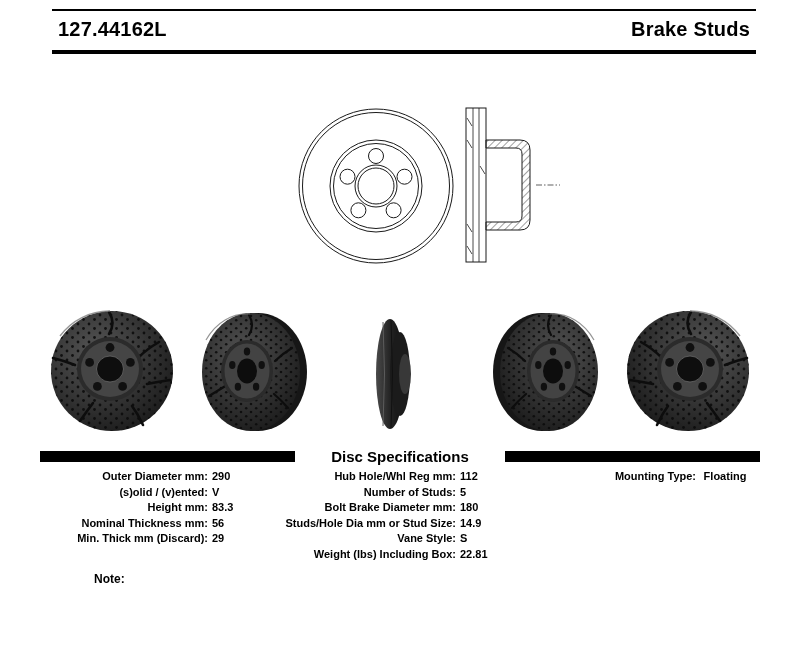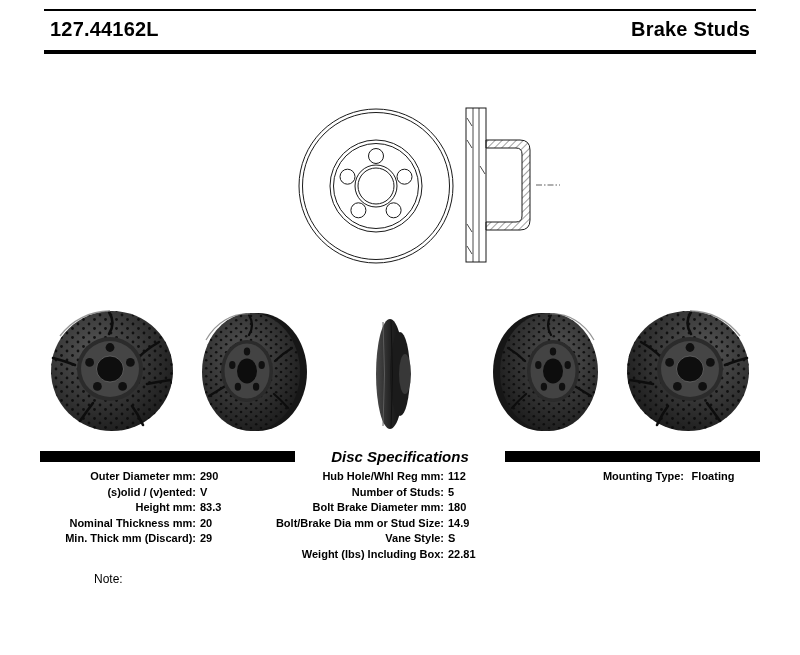--- a/index.html
+++ b/index.html
@@ -1,50 +1,50 @@
 <!DOCTYPE html>
 <html><head>
 <meta charset="utf-8">
 <style>
   html,body{margin:0;padding:0;background:#fff;}
   .page{position:relative;width:800px;height:655px;background:#fff;overflow:hidden;
         font-family:"Liberation Sans",sans-serif;color:#000;}
 
   
-  .header{position:absolute;left:44px;right:44px;top:9px;
+  .header{position:absolute;left:52px;right:44px;top:9px;
           border-top:2px solid #000;border-bottom:4px solid #000;
           display:flex;justify-content:space-between;align-items:center;
           padding:7px 6px 9px 6px;}
   .header span{font-size:20px;font-weight:bold;letter-spacing:0.2px;}
 
   
   .abs{position:absolute;}
 
   .slot{stroke:#0d0d0d;stroke-width:2.6;fill:none;stroke-linecap:round;}
   .slot2{stroke:#0d0d0d;stroke-width:2.2;fill:none;stroke-linecap:round;}
 
   
   .spec-heading{position:absolute;left:40px;right:40px;top:448px;
                 display:flex;align-items:center;}
   .spec-heading .bar{flex:1;height:11px;background:#000;}
-  .spec-heading span{font-size:15px;font-weight:bold;padding:0 36px;white-space:nowrap;font-style:italic;}
+  .spec-heading span{font-size:15px;font-weight:bold;padding:0 36px;white-space:nowrap;}
 
   
-  .spec-table{position:absolute;left:44px;top:469px;display:flex;align-items:flex-start;}
+  .spec-table{position:absolute;left:56px;top:469px;display:flex;align-items:flex-start;}
   .spec-row{display:flex;font-size:11px;font-weight:bold;line-height:15.5px;white-space:nowrap;}
   .spec-row .lbl{flex:1;text-align:right;}
   .spec-row .val{text-align:left;margin-left:4px;}
   .col-left{width:190px;}
   .col-left .val{width:34px;}
   .col-mid{width:244px;margin-left:16px;}
   .col-mid .val{width:46px;}
   .col-right{width:152px;margin-left:92px;}
   .col-right .val{width:50px;text-align:center;}
 
-  .note{position:absolute;left:94px;top:572px;font-size:12px;font-weight:normal;}
+  .note{position:absolute;left:94px;top:572px;font-size:12px;font-weight:bold;}
 </style>
 </head>
 <body>
 
 <div class="page">
 
   <div class="header">
     <span>127.44162L</span>
     <span>Brake Studs</span>
   </div>
@@ -242,21 +242,21 @@
       <div class="spec-row">
         <span class="lbl">(s)olid / (v)ented:</span>
         <span class="val">V</span>
       </div>
       <div class="spec-row">
         <span class="lbl">Height mm:</span>
         <span class="val">83.3</span>
       </div>
       <div class="spec-row">
         <span class="lbl">Nominal Thickness mm:</span>
-        <span class="val">20</span>
+        <span class="val">56</span>
       </div>
       <div class="spec-row">
         <span class="lbl">Min. Thick mm (Discard):</span>
         <span class="val">29</span>
       </div>
     </div>
 
     <div class="col-mid">
       <div class="spec-row">
         <span class="lbl">Hub Hole/Whl Reg mm:</span>
@@ -264,21 +264,21 @@
       </div>
       <div class="spec-row">
         <span class="lbl">Number of Studs:</span>
         <span class="val">5</span>
       </div>
       <div class="spec-row">
         <span class="lbl">Bolt Brake Diameter mm:</span>
         <span class="val">180</span>
       </div>
       <div class="spec-row">
-        <span class="lbl">Bolt/Brake Dia mm or Stud Size:</span>
+        <span class="lbl">Studs/Hole Dia mm or Stud Size:</span>
         <span class="val">14.9</span>
       </div>
       <div class="spec-row">
         <span class="lbl">Vane Style:</span>
         <span class="val">S</span>
       </div>
       <div class="spec-row">
         <span class="lbl">Weight (lbs) Including Box:</span>
         <span class="val">22.81</span>
       </div>

